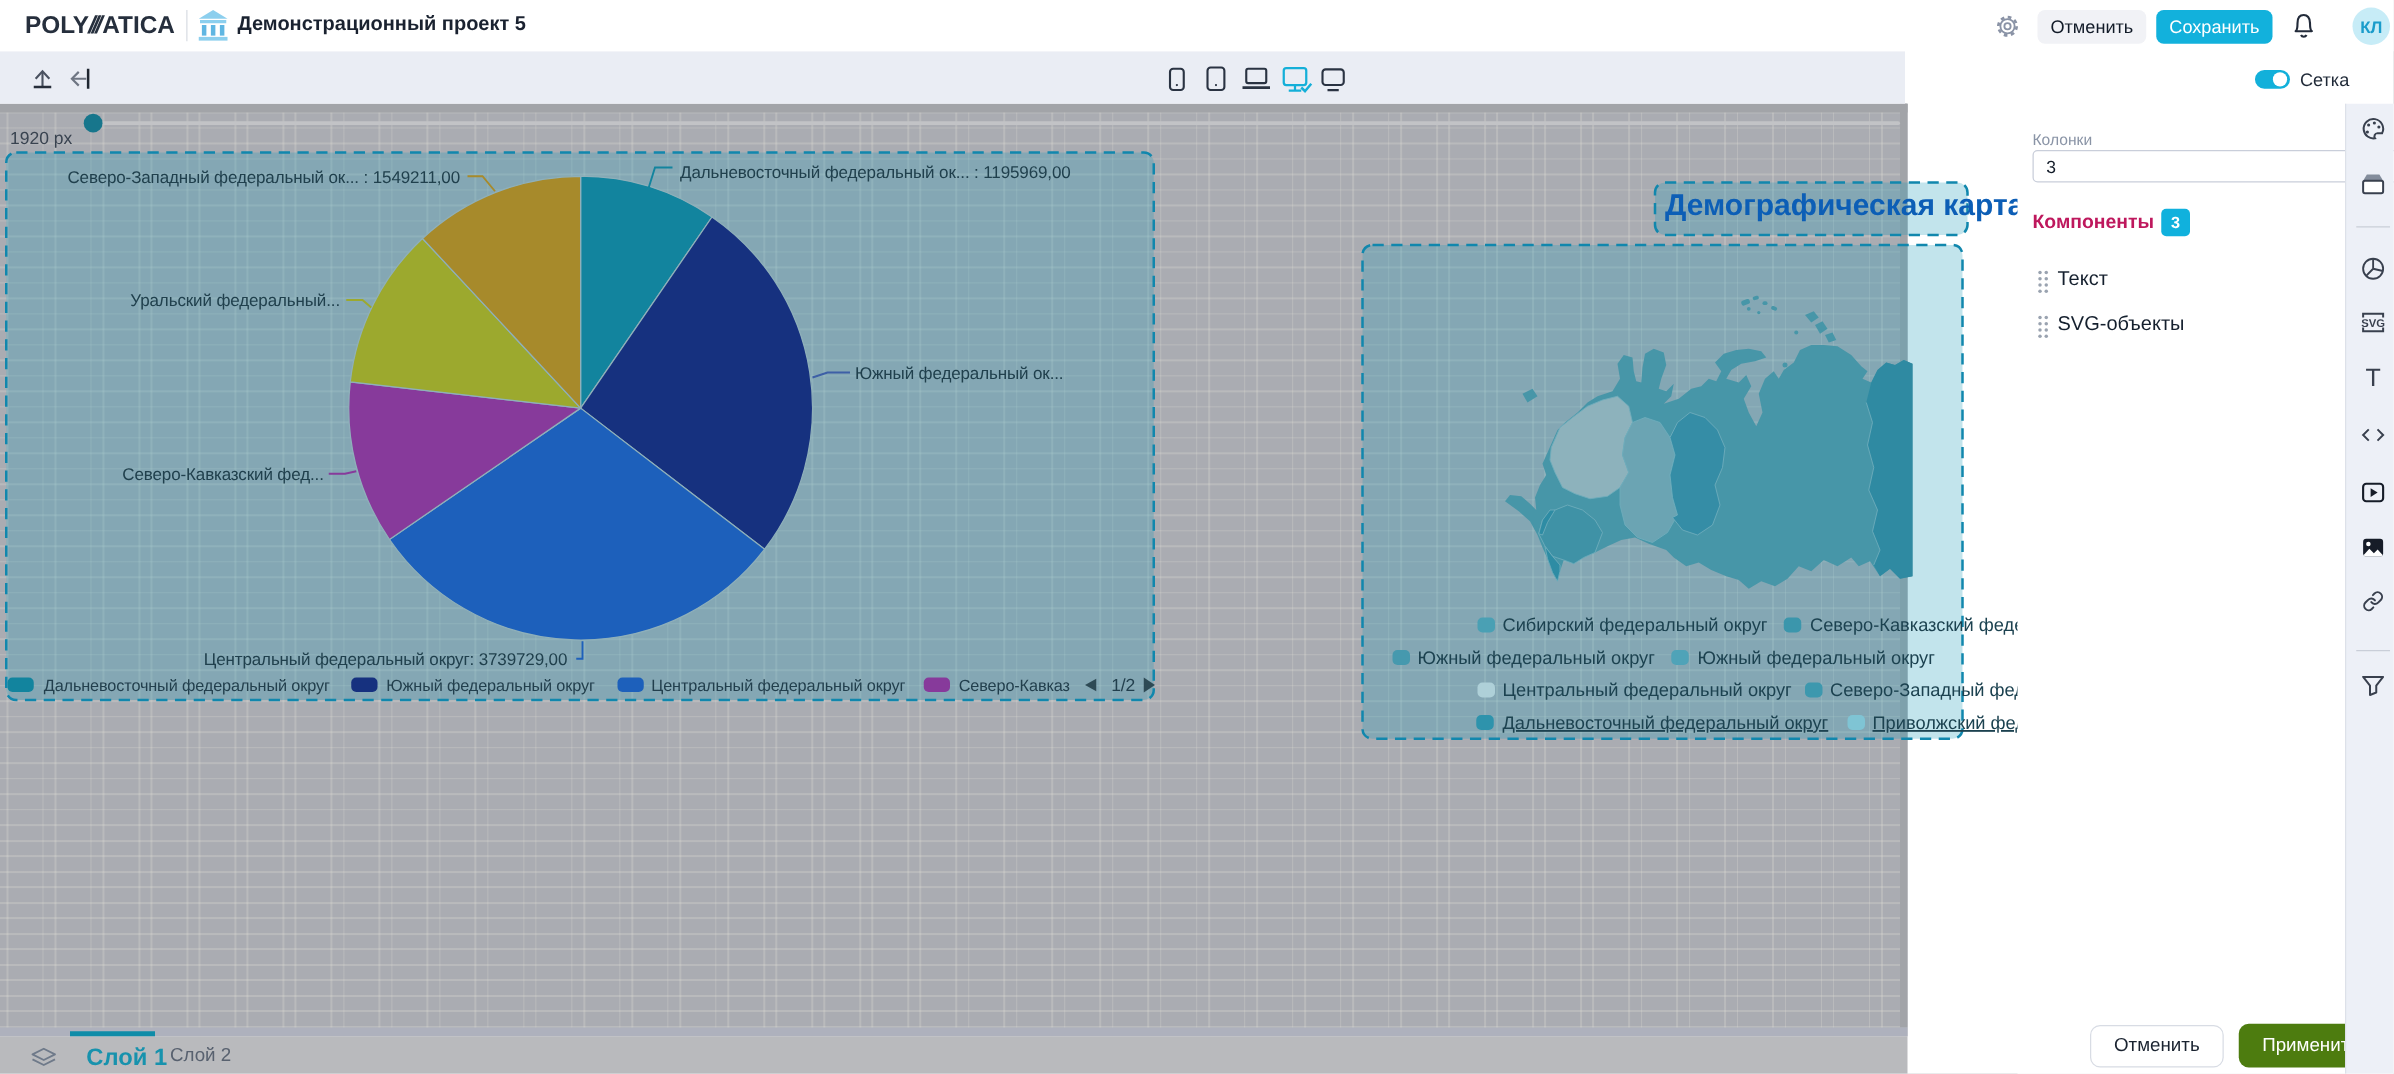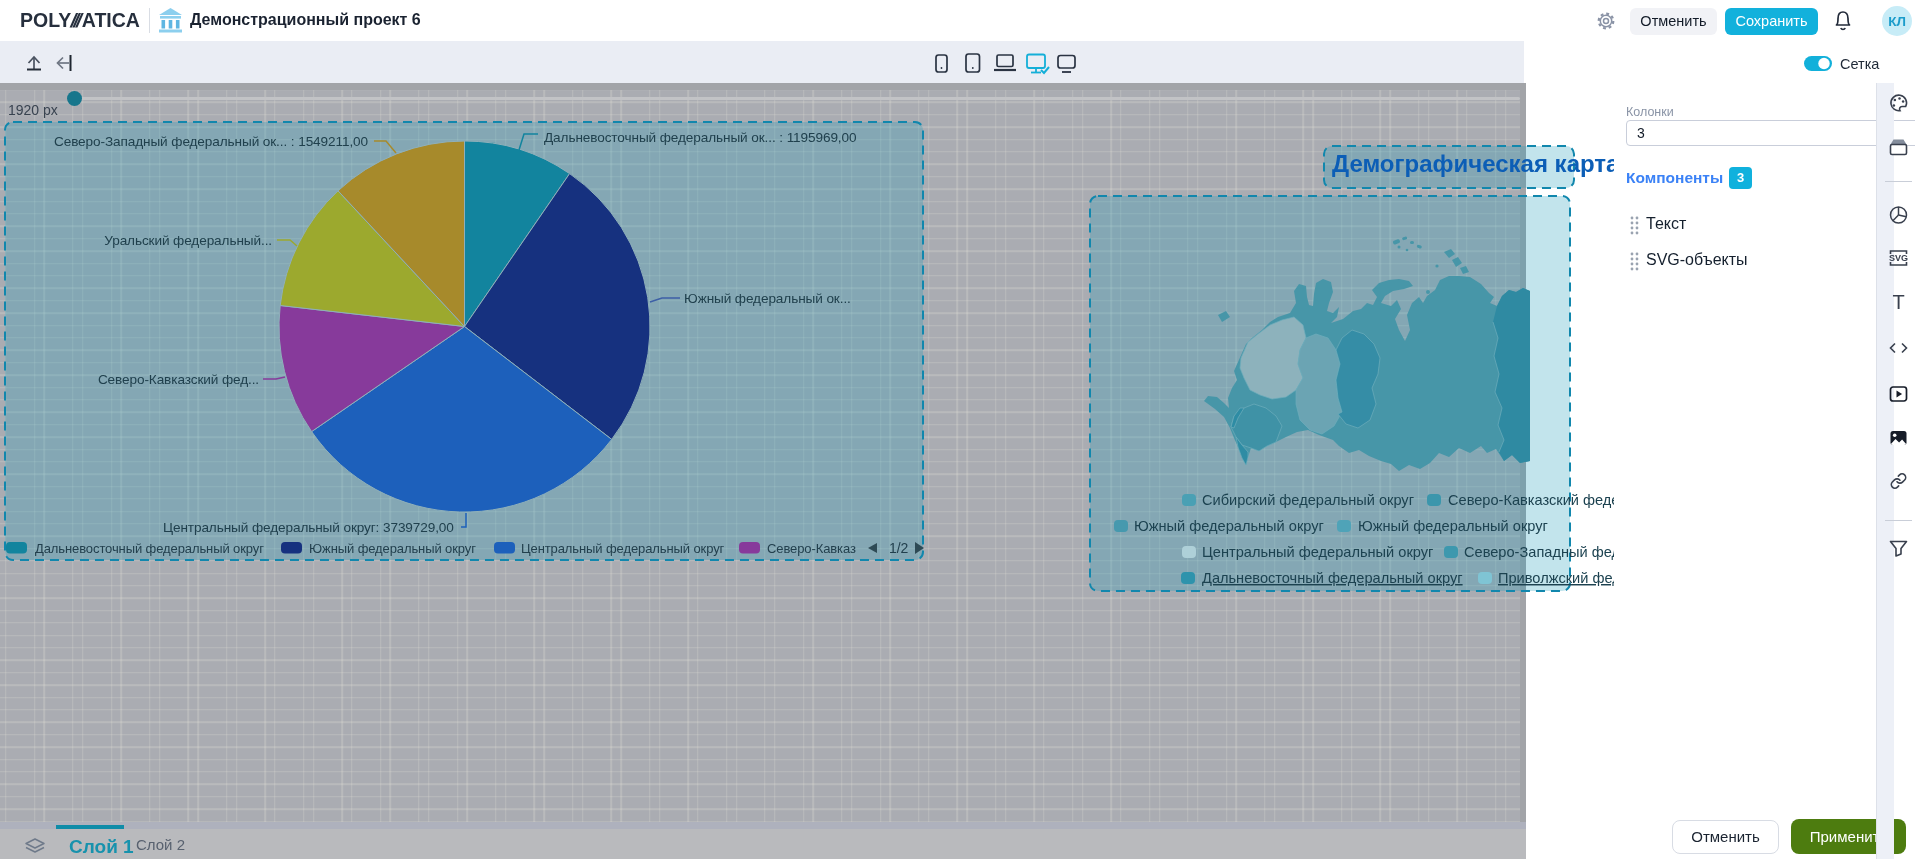--- a/index.html
+++ b/index.html
@@ -31,32 +31,32 @@
   #sep { position:absolute; left:0; top:822px; width:1526px; height:7px; background:#aeb1bd; z-index:5; }
   #tabind { position:absolute; left:56px; top:825px; width:68px; height:4px; background:#0f8ca8; z-index:6; }
   #bottombar { position:absolute; left:0; top:829px; width:1526px; height:30px; background:#b9babd; z-index:5; }
   #layer1 { position:absolute; left:69px; top:836px; font-size:19px; font-weight:bold; color:#1792ad; z-index:6; }
   #layer2 { position:absolute; left:136px; top:836px; font-size:15px; color:#58616f; z-index:6;text-align:center; }
 
   
   #panel { position:absolute; left:1614px; top:83px; width:350px; height:844px; background:#fff; z-index:20; }
   .plabel { position:absolute; left:12px; font-size:12.5px; color:#8a94a6; }
   #pinput { position:absolute; left:12px; top:37px; width:324px; height:26px; border:1px solid #c9ceda; border-radius:4px; background:#fff; font-size:14px; color:#121b28; line-height:24px; padding-left:10px; }
-  #comp-h { position:absolute; left:12px; top:86px; font-size:15.5px; font-weight:bold; color:#3b82f6; }
+  #comp-h { position:absolute; left:12px; top:86px; font-size:15.5px; font-weight:bold; color:#be185d; }
   #comp-badge { position:absolute; left:115px; top:84px; width:23px; height:22px; background:#10b1dd; border-radius:4px; color:#fff; font-size:13px; font-weight:bold; text-align:center; line-height:22px; }
   .crow { position:absolute; left:0; width:350px; height:36px; }
   .crow .label { position:absolute; left:32px; top:8px; font-size:16px; color:#15202e; }
   .crow .hnd { position:absolute; left:16px; top:9px; }
   .crow .gear { position:absolute; left:316px; top:8px; }
   .pbtn { position:absolute; font-size:15px; text-align:center; border-radius:8px; }
   #btn-cancel { left:58px; top:737px; width:107px; height:34px; background:#fff; border:1px solid #d8dce4; color:#1a2330; line-height:32px; }
   #btn-apply { left:177px; top:736px; width:115px; height:35px; background:#4d7c0f; color:#fff; line-height:35px; }
 
   
-  #sidebar { position:absolute; left:1876px; top:83px; width:18px; height:776px; background:#edf0f7; border-left:1px solid #dde1e9; z-index:21; }
+  #sidebar { position:absolute; left:1876px; top:83px; width:39px; height:776px; background:#edf0f7; border-left:1px solid #dde1e9; z-index:21; }
   .sdiv { position:absolute; left:8px; width:27px; height:1px; background:#c9ced8; }
 
   svg text { font-family:"Liberation Sans", sans-serif; }
 </style>
 </head>
 <body>
 
 <div id="canvas"></div>
 <div style="position:absolute;left:1520px;top:83px;width:6px;height:739px;background:#a2a4a8;z-index:2"></div>
 <div id="hscroll"></div>
@@ -352,21 +352,21 @@
     </g>
 
     <rect x="1804" y="15" width="28" height="15" rx="7.5" fill="#12b0da"></rect>
     <circle cx="1824" cy="22.5" r="5.7" fill="#fff"></circle>
     <text x="1840" y="27.5" font-size="14.5" fill="#1f2937">Сетка</text>
   </svg>
 </div>
 <div id="topbar">
   <div id="logo">POLY<span class="sl">///</span>ATICA</div>
   <div id="topdiv"></div>
-  <div id="proj-title">Демонстрационный проект 6</div>
+  <div id="proj-title">Демонстрационный проект 5</div>
   <svg width="1915" height="41" viewBox="0 0 1915 41" style="position:absolute;left:0;top:0">
 
     <g fill="#5fb6e2">
       <path d="M170.5,8 L182,15 L159,15 Z" fill="#8ccfee"></path>
       <rect x="160" y="16" width="21" height="2.6" fill="#8ccfee"></rect>
       <rect x="161.5" y="20" width="3.6" height="8.5"></rect>
       <rect x="168.7" y="20" width="3.6" height="8.5"></rect>
       <rect x="175.9" y="20" width="3.6" height="8.5"></rect>
       <rect x="159" y="29.5" width="23" height="3" fill="#8ccfee"></rect>
     </g>

